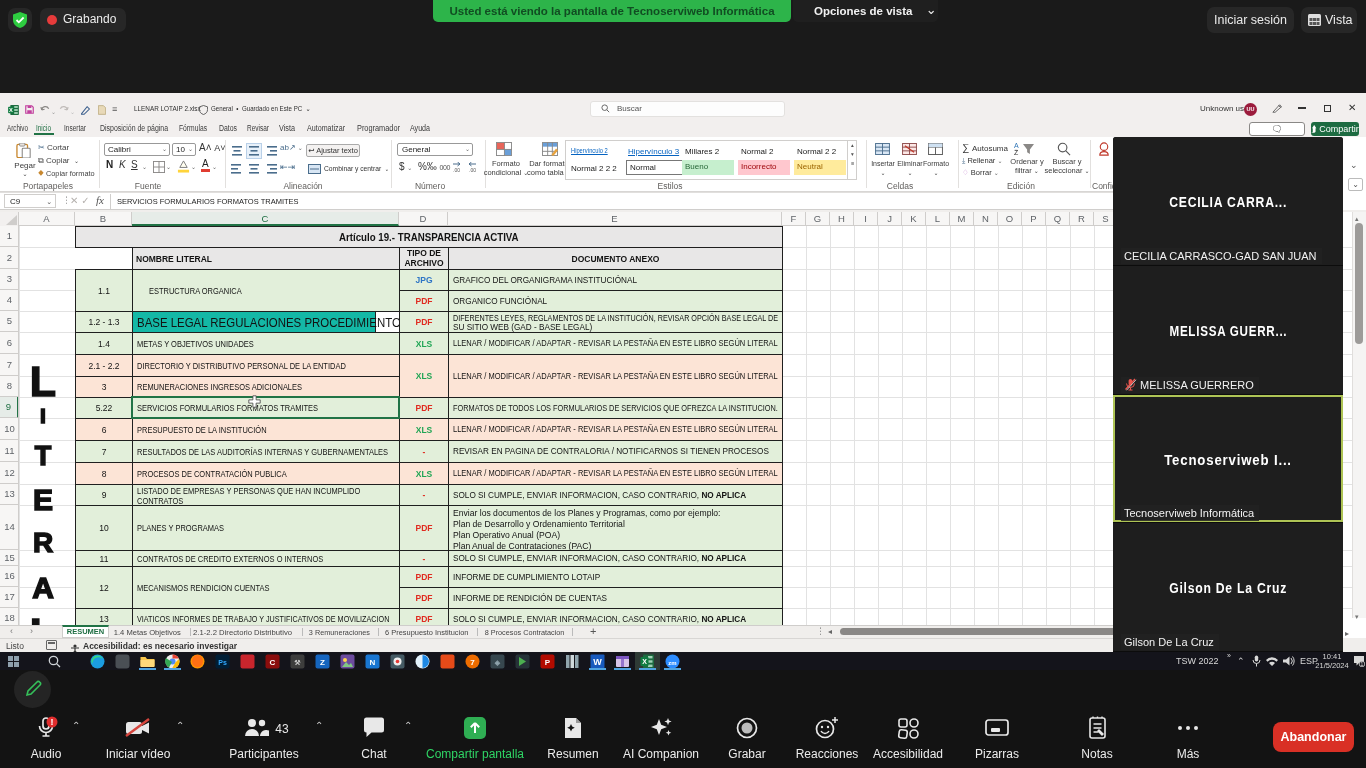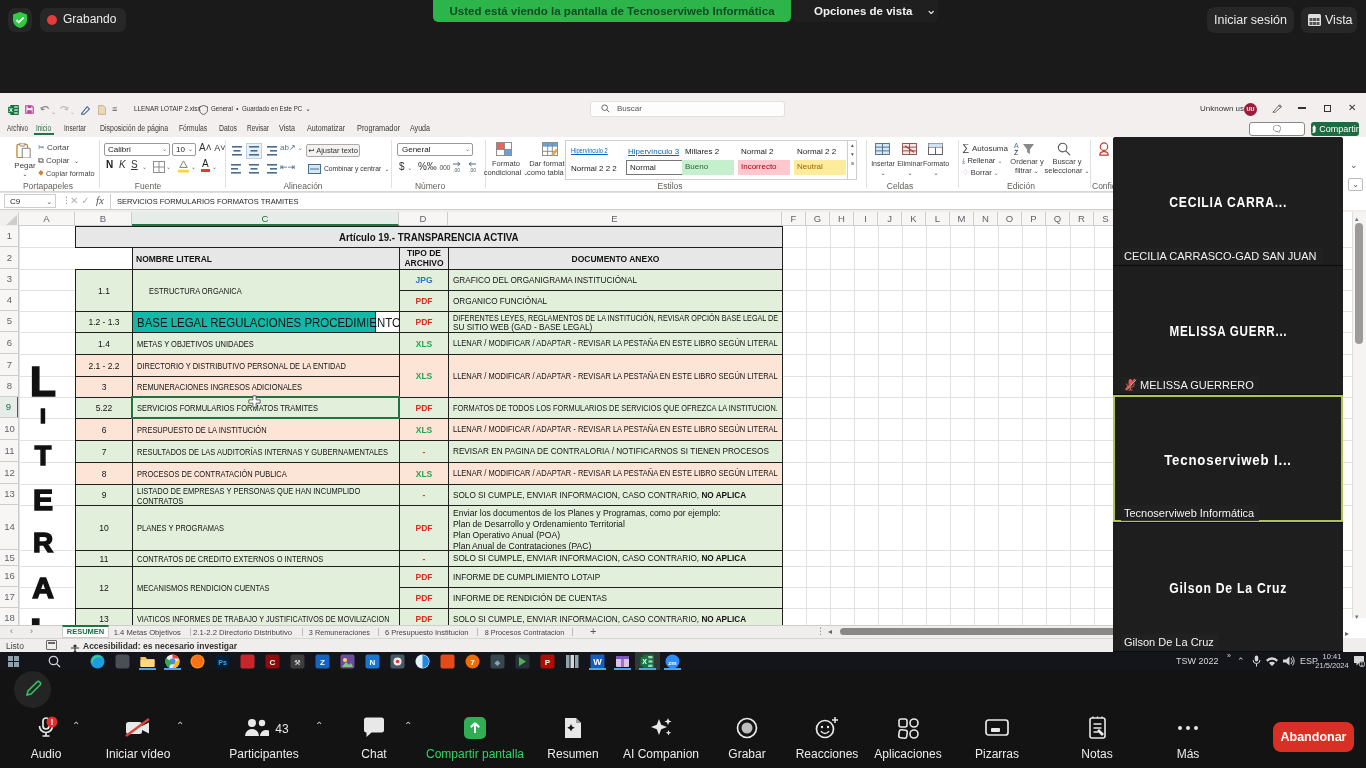--- a/index.html
+++ b/index.html
@@ -737,21 +737,21 @@
         <path d="M8 16 a4.5 4.5 0 0 0 8 0" stroke="#e8e8e8" stroke-width="1.5" fill="none"></path>
         <path d="M22 2 v6 M19 5 h6" stroke="#e8e8e8" stroke-width="1.5"></path>
       </svg></div>
     <div class="ab" style="left:757px;top:747px;width:140px;text-align:center;font-size:12px;color:#ececec;">Reacciones</div>
     <div class="ab" style="left:848px;top:715px;width:120px;height:26px;text-align:center;"><svg width="26" height="26" viewBox="0 0 26 26">
         <rect x="4" y="4" width="8" height="8" rx="2" fill="none" stroke="#e8e8e8" stroke-width="1.6"></rect>
         <circle cx="19" cy="8" r="4" fill="none" stroke="#e8e8e8" stroke-width="1.6"></circle>
         <rect x="4" y="15" width="8" height="8" rx="2" fill="none" stroke="#e8e8e8" stroke-width="1.6" transform="rotate(8 8 19)"></rect>
         <circle cx="19" cy="19" r="4" fill="none" stroke="#e8e8e8" stroke-width="1.6"></circle>
       </svg></div>
-    <div class="ab" style="left:838px;top:747px;width:140px;text-align:center;font-size:12px;color:#ececec;">Aplicaciones</div>
+    <div class="ab" style="left:838px;top:747px;width:140px;text-align:center;font-size:12px;color:#ececec;">Accesibilidad</div>
     <div class="ab" style="left:937px;top:715px;width:120px;height:26px;text-align:center;"><svg width="28" height="26" viewBox="0 0 28 26">
         <rect x="3" y="5" width="22" height="15" rx="2.5" fill="none" stroke="#e8e8e8" stroke-width="1.7"></rect>
         <rect x="8" y="13" width="9" height="4" rx="1" fill="#e8e8e8"></rect>
       </svg></div>
     <div class="ab" style="left:927px;top:747px;width:140px;text-align:center;font-size:12px;color:#ececec;">Pizarras</div>
     <div class="ab" style="left:1037px;top:715px;width:120px;height:26px;text-align:center;"><svg width="26" height="26" viewBox="0 0 26 26">
         <rect x="6" y="3" width="15" height="20" rx="2" fill="none" stroke="#e8e8e8" stroke-width="1.6"></rect>
         <path d="M9 3 v-1.5 M13.5 3 v-1.5 M18 3 v-1.5 M9.5 9 h8 M9.5 13 h8 M9.5 17 h5" stroke="#e8e8e8" stroke-width="1.4"></path>
         <path d="M15 14 l5 5 -2 2 -5 -5 z" fill="#e8e8e8"></path>
       </svg></div>

